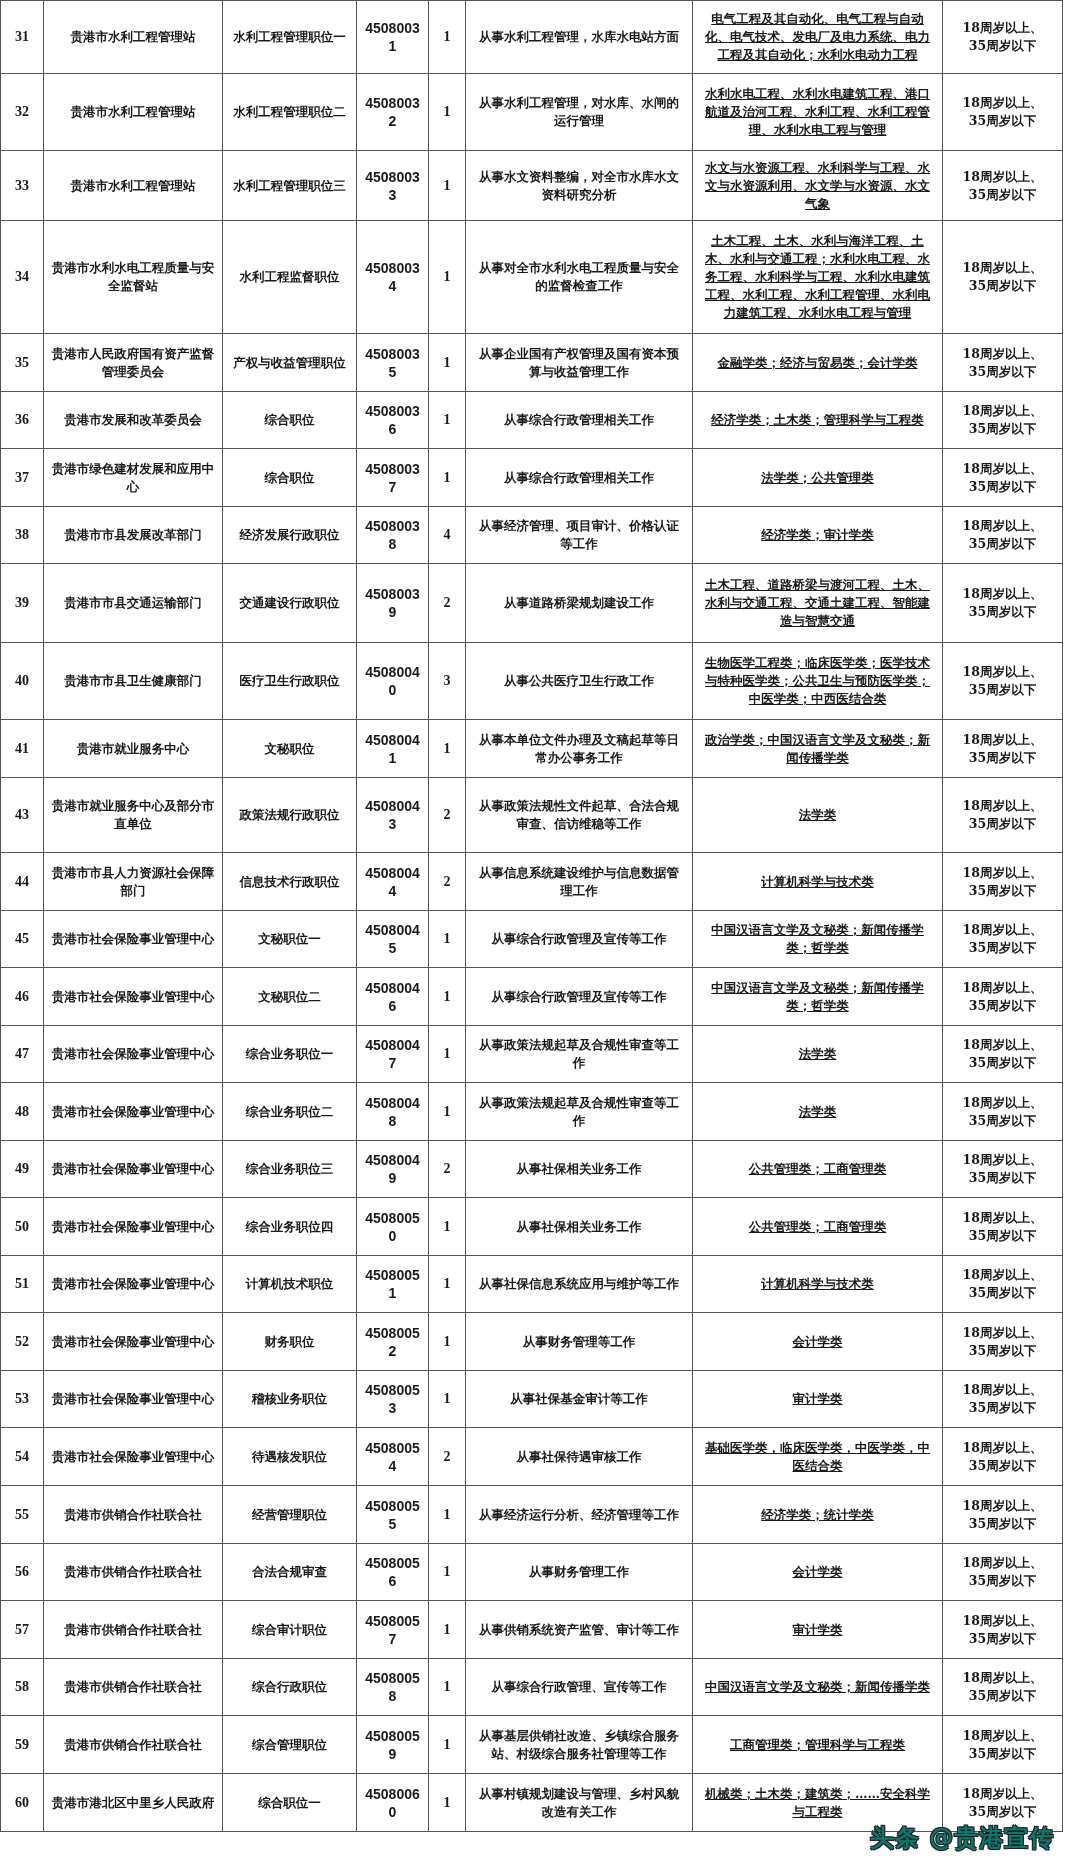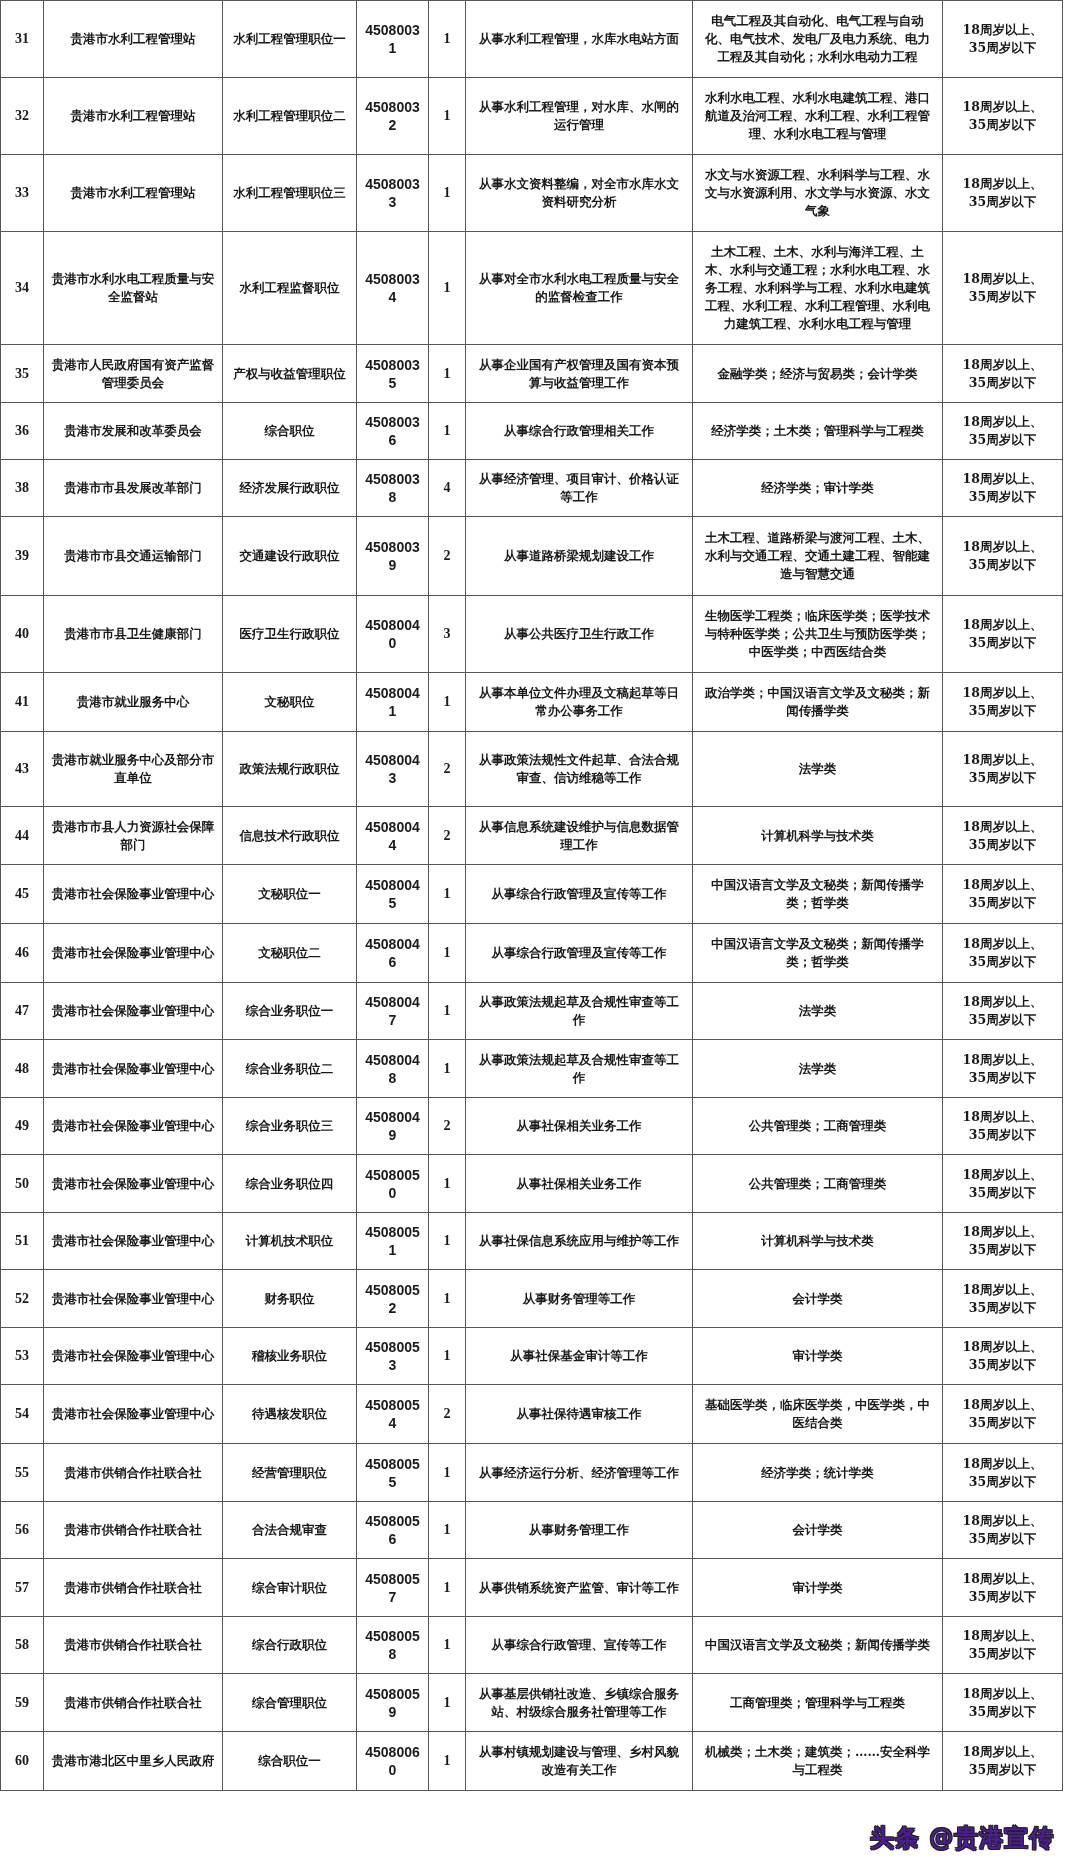--- a/index.html
+++ b/index.html
@@ -4,24 +4,24 @@
 <style>
   html, body { margin: 0; padding: 0; background: #ffffff; }
   body { width: 1080px; height: 1871px; overflow: hidden; position: relative;
          font-family: "DejaVu Serif", "Liberation Serif", serif; color: #1a1a1a; }
   table { border-collapse: collapse; table-layout: fixed; width: 1062px; position: absolute; left: 0; top: 0; }
   td { border: 1.5px solid #555; text-align: center; vertical-align: middle; padding: 0 6px;
        font-size: 12.5px; line-height: 18px; font-weight: bold; overflow: hidden; word-break: break-all; }
   td.num { font-family: Liberation Serif, serif; font-size: 14px; }
   td.code { font-family: Liberation Sans, sans-serif; font-size: 14px; }
   td.desc { padding: 0 8px; }
-  td.major { padding: 11px 6px; }
+  td.major { padding: 0 6px; text-decoration: underline; }
   td.age { font-size: 12.5px; padding: 0 16px; }
   .watermark { position: absolute; left: 870px; top: 1822px; font-family: "DejaVu Sans", sans-serif;
-               font-size: 24px; color: #4c1d95; font-weight: bold; letter-spacing: 1px;
+               font-size: 24px; color: #0f766e; font-weight: bold; letter-spacing: 1px;
                text-shadow: -1px -1px 0 #222, 1px -1px 0 #222, -1px 1px 0 #222, 1px 1px 0 #222; }
 </style>
 </head>
 <body>
 
 <table>
   <colgroup>
     <col style="width:43px">
       <col style="width:179px">
       <col style="width:134px">
@@ -85,20 +85,30 @@
       <tr style="height: 57px;">
         <td class="num">36</td>
         <td class="unit">贵港市发展和改革委员会</td>
         <td class="pos">综合职位</td>
         <td class="code">45080036</td>
         <td class="num">1</td>
         <td class="desc">从事综合行政管理相关工作</td>
         <td class="major">经济学类；土木类；管理科学与工程类</td>
         <td class="age">18周岁以上、35周岁以下</td>
       </tr>
+      <tr style="height: 58px;">
+        <td class="num">37</td>
+        <td class="unit">贵港市绿色建材发展和应用中心</td>
+        <td class="pos">综合职位</td>
+        <td class="code">45080037</td>
+        <td class="num">1</td>
+        <td class="desc">从事综合行政管理相关工作</td>
+        <td class="major">法学类；公共管理类</td>
+        <td class="age">18周岁以上、35周岁以下</td>
+      </tr>
       <tr style="height: 57px;">
         <td class="num">38</td>
         <td class="unit">贵港市市县发展改革部门</td>
         <td class="pos">经济发展行政职位</td>
         <td class="code">45080038</td>
         <td class="num">4</td>
         <td class="desc">从事经济管理、项目审计、价格认证等工作</td>
         <td class="major">经济学类；审计学类</td>
         <td class="age">18周岁以上、35周岁以下</td>
       </tr>

